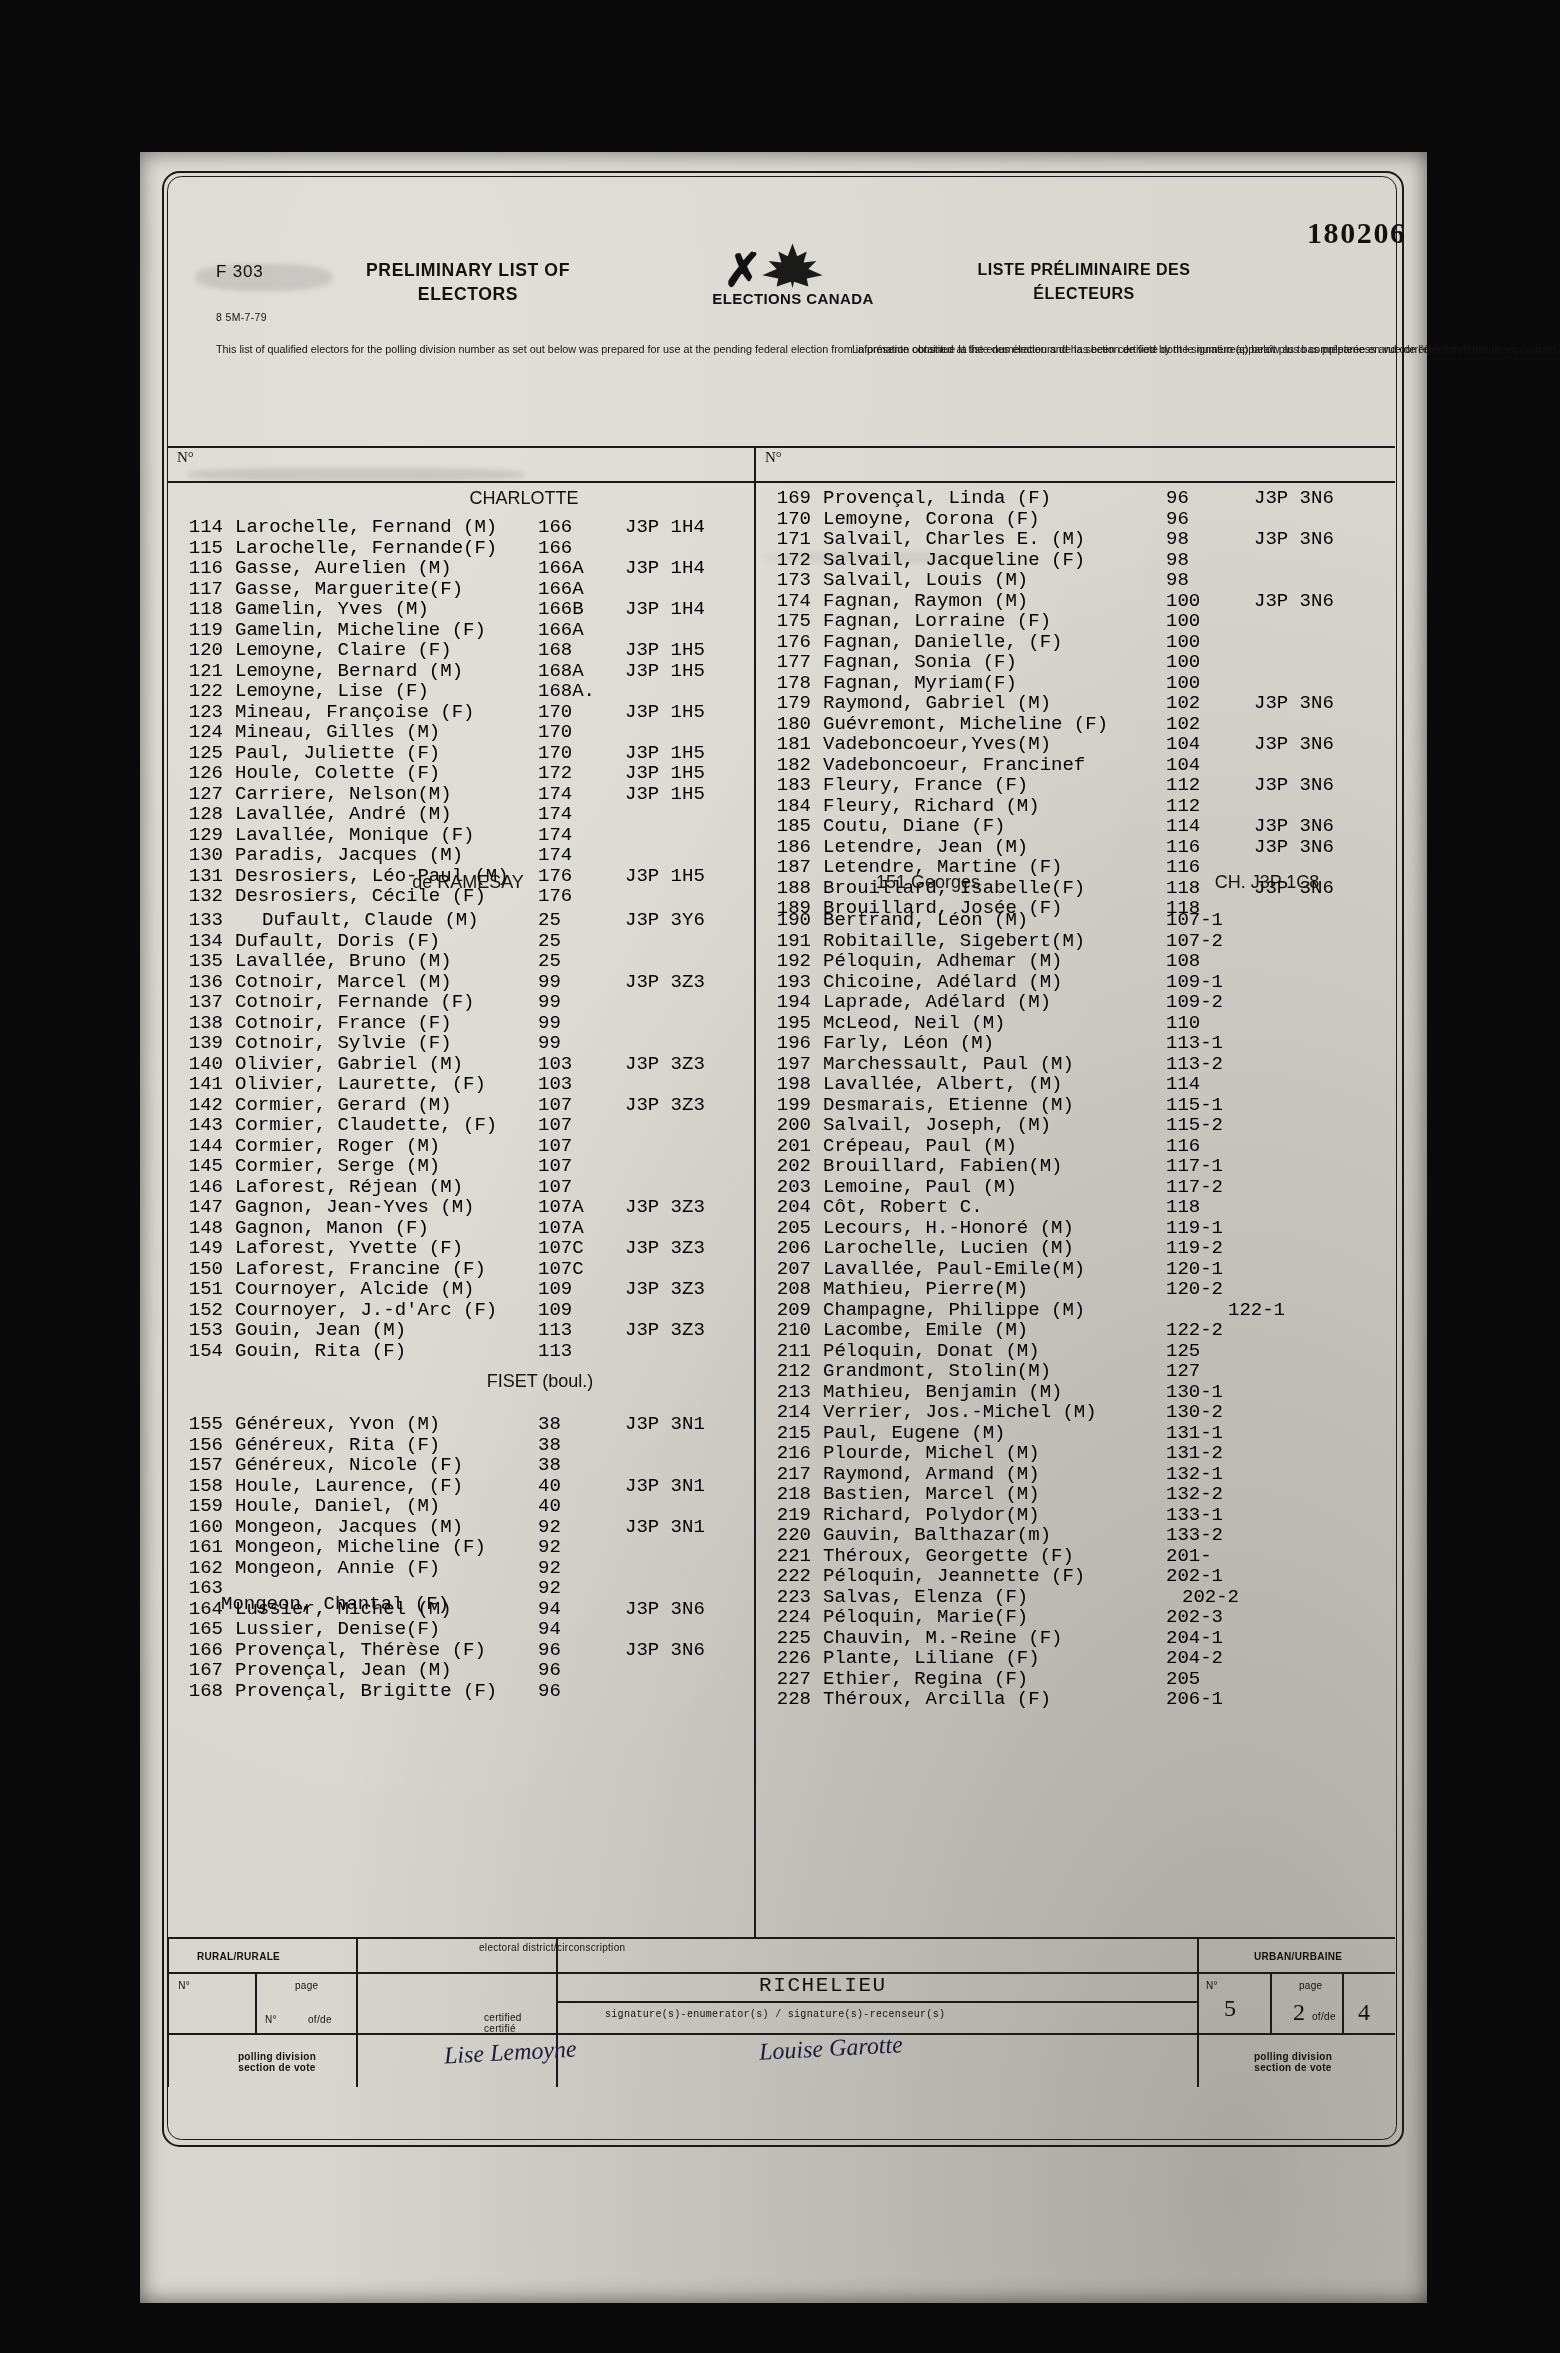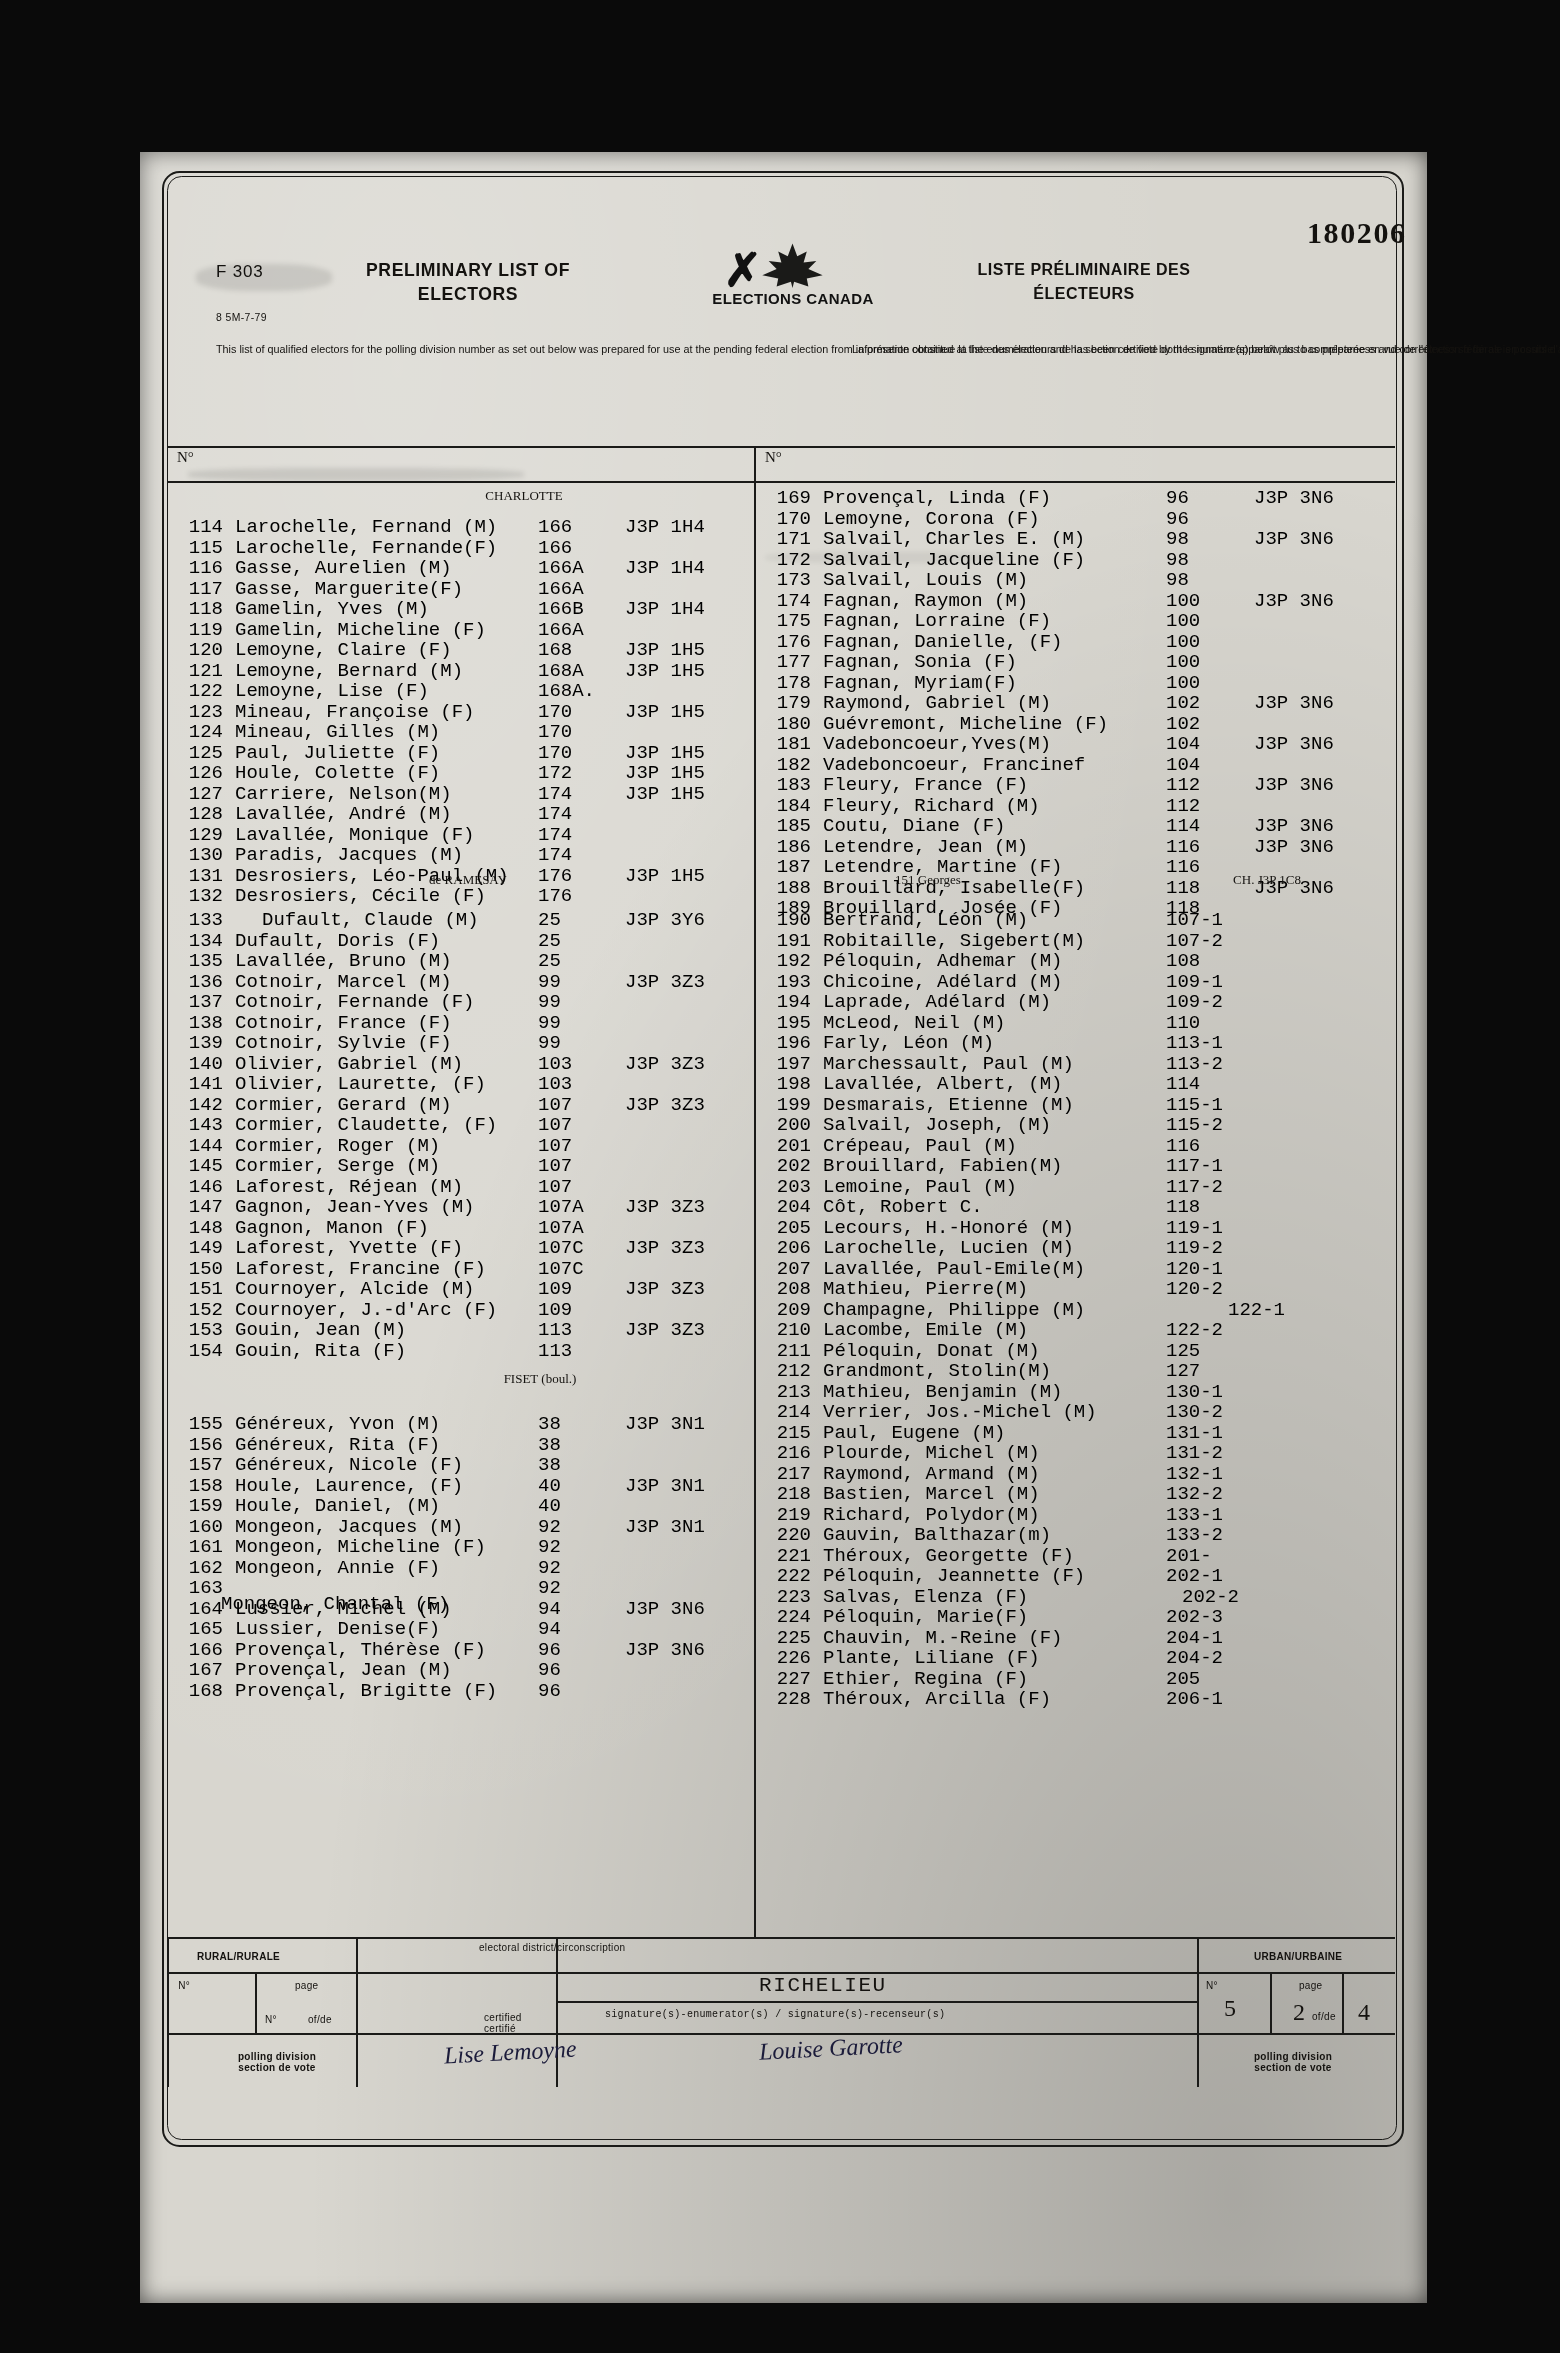--- a/index.html
+++ b/index.html
@@ -39,21 +39,21 @@
   .vr{position:absolute;background:#1a1a18;width:1.6px;}
 
   
   .colhdr{font-family:"Liberation Serif", serif;font-size:15px;}
   .rows{position:absolute;font-family:"Liberation Mono", monospace;font-size:19px;line-height:20.5px;}
   .row{position:relative;height:20.5px;white-space:pre;}
   .num{position:absolute;left:0;width:46px;text-align:right;}
   .nm{position:absolute;left:58px;}
   .ad{position:absolute;}
   .pc{position:absolute;}
-  .sect{font-family:Liberation Serif, serif;font-size:13px;text-align:center;}
+  .sect{font-family:Liberation Sans, sans-serif;font-size:18px;text-align:center;}
 
   
   #footer{position:absolute;left:27px;top:1785px;width:1228px;height:150px;}
   .fcell{position:absolute;font-family:"Liberation Sans", sans-serif;font-size:10px;color:#14120f;letter-spacing:0.3px;}
   .sig{position:absolute;font-family:"Liberation Serif", serif;font-style:italic;font-size:24px;color:#1b1b3a;transform:rotate(-3deg);}
   .bignum{font-family:"Liberation Serif", serif;font-size:24px;}
 
   .smudge{position:absolute;background:rgba(0,0,0,.10);filter:blur(2.4px);border-radius:40%;}
 </style>
 </head>

